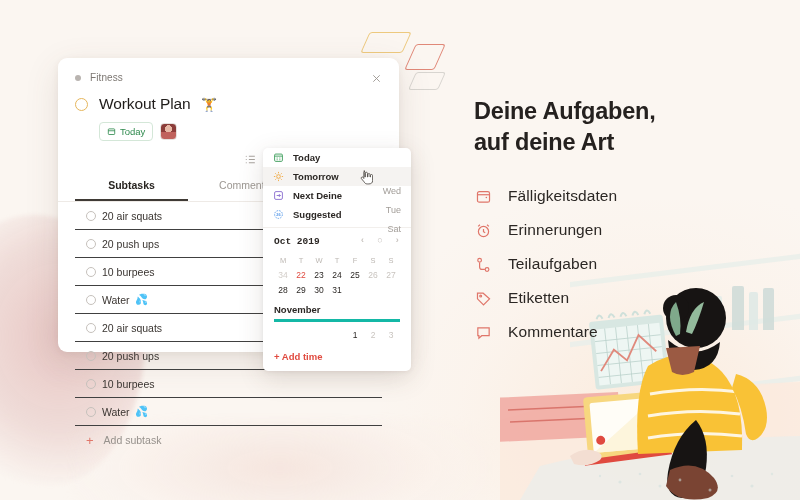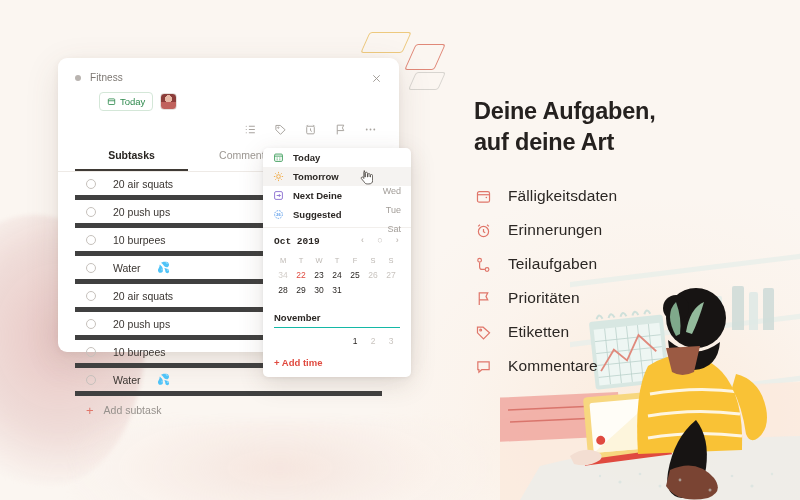--- a/index.html
+++ b/index.html
@@ -88,22 +88,22 @@
   }
   .tool-row { display:flex; justify-content:flex-end; gap:15px; margin:10px 4px 0 0; height:17px; align-items:center; }
   .tool { width:15px; height:15px; display:flex; align-items:center; justify-content:center; cursor:pointer; }
 
   .tabs { display:flex; margin-top:11px; border-bottom:1px solid #eeeae6; padding:0 17px; }
   .tab { font-size:10.5px; padding:0 0 8px 0; width:113px; text-align:center; color:#9c9792; cursor:pointer; }
   .tab.on { color:#27231f; font-weight:bold; border-bottom:2px solid #3f3a35; }
 
   .subs { padding:0 17px; }
   .sub {
-    display:flex; align-items:center; gap:17px; height:28px;
-    border-bottom:5px solid #404040; font-size:10.5px; color:#3a3531;
+    display:flex; align-items:center; gap:6px; height:28px;
+    border-bottom:1px solid #404040; font-size:10.5px; color:#3a3531;
     padding-left:11px;
   }
   .sub:last-of-type { border-bottom:none; }
   .chk { width:10px; height:10px; border-radius:50%; border:1px solid #c6c1bc; flex:0 0 10px; }
   .add-sub { display:flex; align-items:center; gap:10px; height:28px; padding-left:11px; font-size:10.5px; color:#96918c; cursor:pointer; }
   .plus { color:#e0766a; font-size:13px; line-height:1; }
 
   
   #picker {
     position:absolute; left:263px; top:148px; width:148px;
@@ -120,21 +120,21 @@
 
   .cal { padding:8px 11px 0 11px; border-top:1px solid #f2efec; margin-top:3px; }
   .cal-head { display:flex; align-items:flex-start; font-size:9.5px; font-weight:bold; color:#2b2724;font-family:Liberation Mono, monospace; }
   .cal-nav { margin-left:auto; display:flex; gap:12px; align-items:center; color:#c8c3bf; font-size:9px; cursor:pointer; }
   .grid { display:grid; grid-template-columns:repeat(7,1fr); margin-top:6px; }
   .grid div { text-align:center; font-size:8.5px; line-height:15px; color:#2b2724; }
   .grid .wd { color:#bdb8b3; font-size:7.5px; }
   .grid .mut { color:#d2cdc8; }
   .grid .sel { color:#e04a3f; font-weight:normal; }
   .grid .we { color:#c9c4bf; }
-  .nov { font-size:9.5px; font-weight:bold; color:#2b2724; margin:14px 0 4px 0; padding-bottom:4px; border-bottom:1px solid #14b8a6; }
+  .nov { font-size:9.5px; font-weight:bold; color:#2b2724; margin:6px 0 4px 0; padding-bottom:4px; border-bottom:3px solid #14b8a6; }
   .addtime { font-size:9.5px; font-weight:bold; color:#e04a3f; padding:8px 11px 9px 11px; cursor:pointer; }
 </style>
 </head>
 <body>
 
 <div id="bg">
   <div class="blob-left"></div>
   <div class="blob-bottom"></div>
   <div class="blob-warm"></div>
 
@@ -246,28 +246,20 @@
           <circle cx="6.5" cy="6" r="2.6"></circle>
             <path d="M6.5 9v6.5a3.5 3.5 0 0 0 3.5 3.5h4"></path>
             <circle cx="17" cy="19" r="2.6"></circle>
         </svg>
       </span>
       <span class="fl">Teilaufgaben</span>
     </li>
     <li>
       <span class="fi">
         <svg width="17" height="17" viewBox="0 0 24 24" fill="none" stroke="#e0766a" stroke-width="1.7">
-          <path d="M6 21V4h12l-2.5 5L18 14H6"></path>
-        </svg>
-      </span>
-      <span class="fl">Prioritäten</span>
-    </li>
-    <li>
-      <span class="fi">
-        <svg width="17" height="17" viewBox="0 0 24 24" fill="none" stroke="#e0766a" stroke-width="1.7">
           <path d="M20.5 12.5 12 21 3.5 12.5V4.5h8z"></path>
             <circle cx="8" cy="8.6" r="1.3"></circle>
         </svg>
       </span>
       <span class="fl">Etiketten</span>
     </li>
     <li>
       <span class="fi">
         <svg width="17" height="17" viewBox="0 0 24 24" fill="none" stroke="#e0766a" stroke-width="1.7">
           <path d="M4 5.5h16v11H9.5L5.5 20v-3.5H4z"></path>
@@ -284,20 +276,25 @@
       <span class="dot"></span>
       <span class="nm">Fitness</span>
     </div>
 
     <div class="close-btn">
       <svg width="11" height="11" viewBox="0 0 24 24" stroke="#9b9691" stroke-width="2" fill="none">
           <path d="M5 5l14 14M19 5L5 19"></path>
         </svg>
     </div>
 
+    <div class="title-row">
+      <span class="chk-big"></span>
+      <span class="title-txt">Workout Plan</span>
+      <span class="emoji">🏋️</span>
+    </div>
 
     <div class="meta-row">
       <span class="pill">
         <svg width="9" height="9" viewBox="0 0 24 24" fill="none" stroke="#2f8a4e" stroke-width="2.2">
           <rect x="3.5" y="5" width="17" height="15" rx="2"></rect>
             <path d="M3.5 10h17"></path>
         </svg>
         <span>Today</span>
       </span>
       <span class="avatar"></span>

